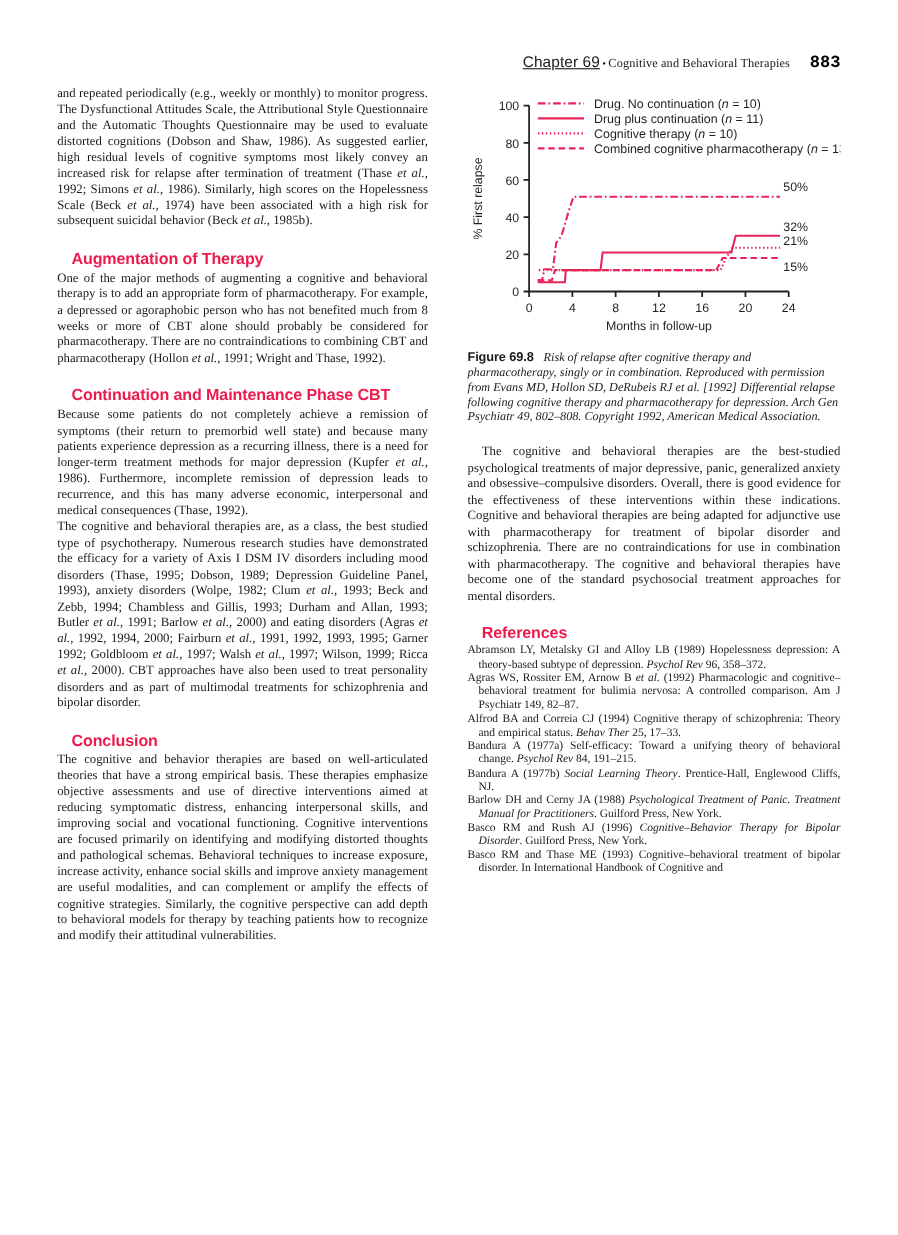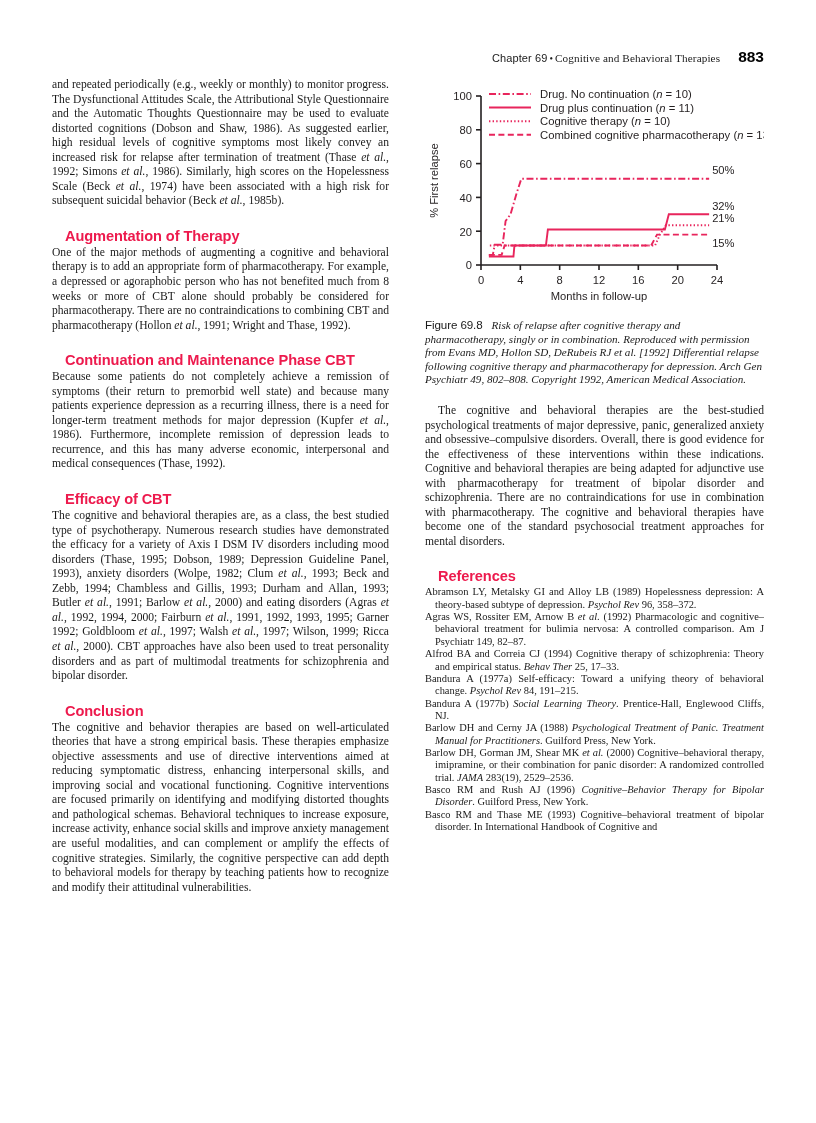--- a/index.html
+++ b/index.html
@@ -32,28 +32,29 @@
     gap: 18px;
   }
   .runhead-text {
     font-family: "Liberation Serif", serif;
     font-size: 11.2px;
     color: #1a1a1a;
     letter-spacing: 0.1px;
   }
   .runhead-chapter {
     font-family: "Liberation Sans", sans-serif;
-    font-size: 11px;
+    font-size: 14px;
+    text-decoration: underline;
   }
   .runhead-bullet {
     font-size: 10px;
     padding: 0 2px;
   }
   .folio {
-    font-family: Liberation Sans, sans-serif;
+    font-family: Liberation Mono, monospace;
     font-weight: bold;
     font-size: 15.5px;
     color: #000;
   }
 
   
   .columns {
     position: absolute;
     top: 78px;
     left: 52px;
@@ -96,21 +97,21 @@
   .figcaption {
     font-size: 11.1px;
     line-height: 13.6px;
     font-style: italic;
     text-align: left;
     margin-top: 12px;
   }
   .figcaption .fignum {
     font-family: "Liberation Sans", sans-serif;
     font-style: normal;
-    font-weight: normal;
+    font-weight: bold;
     font-size: 11.6px;
     letter-spacing: -0.1px;
   }
   .figcaption .gap { display: inline-block; width: 9px; }
 
   
   .ref {
     font-size: 10.45px;
     line-height: 12.35px;
     text-align: justify;
@@ -142,21 +143,20 @@
     <div class="col">
 
       <p class="body">and repeated periodically (e.g., weekly or monthly) to monitor progress. The Dysfunctional Attitudes Scale, the Attributional Style Questionnaire and the Automatic Thoughts Questionnaire may be used to evaluate distorted cognitions (Dobson and Shaw, 1986). As suggested earlier, high residual levels of cognitive symptoms most likely convey an increased risk for relapse after termination of treatment (Thase <i>et al.</i>, 1992; Simons <i>et al.</i>, 1986). Similarly, high scores on the Hopelessness Scale (Beck <i>et al.</i>, 1974) have been associated with a high risk for subsequent suicidal behavior (Beck <i>et al.</i>, 1985b).</p>
 
       <h2 class="head">Augmentation of Therapy</h2>
       <p class="body">One of the major methods of augmenting a cognitive and behavioral therapy is to add an appropriate form of pharmacotherapy. For example, a depressed or agoraphobic person who has not benefited much from 8 weeks or more of CBT alone should probably be considered for pharmacotherapy. There are no contraindications to combining CBT and pharmacotherapy (Hollon <i>et al.</i>, 1991; Wright and Thase, 1992).</p>
 
       <h2 class="head">Continuation and Maintenance Phase CBT</h2>
       <p class="body">Because some patients do not completely achieve a remission of symptoms (their return to premorbid well state) and because many patients experience depression as a recurring illness, there is a need for longer-term treatment methods for major depression (Kupfer <i>et al.</i>, 1986). Furthermore, incomplete remission of depression leads to recurrence, and this has many adverse economic, interpersonal and medical consequences (Thase, 1992).</p>
 
-      <h2 class="head">Efficacy of CBT</h2>
       <p class="body">The cognitive and behavioral therapies are, as a class, the best studied type of psychotherapy. Numerous research studies have demonstrated the efficacy for a variety of Axis I DSM IV disorders including mood disorders (Thase, 1995; Dobson, 1989; Depression Guideline Panel, 1993), anxiety disorders (Wolpe, 1982; Clum <i>et al.</i>, 1993; Beck and Zebb, 1994; Chambless and Gillis, 1993; Durham and Allan, 1993; Butler <i>et al.</i>, 1991; Barlow <i>et al.</i>, 2000) and eating disorders (Agras <i>et al.</i>, 1992, 1994, 2000; Fairburn <i>et al.</i>, 1991, 1992, 1993, 1995; Garner 1992; Goldbloom <i>et al.</i>, 1997; Walsh <i>et al.</i>, 1997; Wilson, 1999; Ricca <i>et al.</i>, 2000). CBT approaches have also been used to treat personality disorders and as part of multimodal treatments for schizophrenia and bipolar disorder.</p>
 
       <h2 class="head">Conclusion</h2>
       <p class="body">The cognitive and behavior therapies are based on well-articulated theories that have a strong empirical basis. These therapies emphasize objective assessments and use of directive interventions aimed at reducing symptomatic distress, enhancing interpersonal skills, and improving social and vocational functioning. Cognitive interventions are focused primarily on identifying and modifying distorted thoughts and pathological schemas. Behavioral techniques to increase exposure, increase activity, enhance social skills and improve anxiety management are useful modalities, and can complement or amplify the effects of cognitive strategies. Similarly, the cognitive perspective can add depth to behavioral models for therapy by teaching patients how to recognize and modify their attitudinal vulnerabilities.</p>
 
     </div>
 
     <div class="col">
 
       <div class="figure-block">
@@ -220,20 +220,19 @@
 
       <h2 class="head">References</h2>
 
       <div>
         <p class="ref">Abramson LY, Metalsky GI and Alloy LB (1989) Hopelessness depression: A theory-based subtype of depression. <i>Psychol Rev</i> 96, 358–372.</p>
         <p class="ref">Agras WS, Rossiter EM, Arnow B <i>et al.</i> (1992) Pharmacologic and cognitive–behavioral treatment for bulimia nervosa: A controlled comparison. Am J Psychiatr 149, 82–87.</p>
         <p class="ref">Alfrod BA and Correia CJ (1994) Cognitive therapy of schizophrenia: Theory and empirical status. <i>Behav Ther</i> 25, 17–33.</p>
         <p class="ref">Bandura A (1977a) Self-efficacy: Toward a unifying theory of behavioral change. <i>Psychol Rev</i> 84, 191–215.</p>
         <p class="ref">Bandura A (1977b) <i>Social Learning Theory</i>. Prentice-Hall, Englewood Cliffs, NJ.</p>
         <p class="ref">Barlow DH and Cerny JA (1988) <i>Psychological Treatment of Panic.</i> <i>Treatment Manual for Practitioners</i>. Guilford Press, New York.</p>
-        <p class="ref">Barlow DH, Gorman JM, Shear MK <i>et al.</i> (2000) Cognitive–behavioral therapy, imipramine, or their combination for panic disorder: A randomized controlled trial. <i>JAMA</i> 283(19), 2529–2536.</p>
         <p class="ref">Basco RM and Rush AJ (1996) <i>Cognitive–Behavior Therapy for Bipolar Disorder</i>. Guilford Press, New York.</p>
         <p class="ref">Basco RM and Thase ME (1993) Cognitive–behavioral treatment of bipolar disorder. In International Handbook of Cognitive and</p>
       </div>
 
     </div>
   </div>
 </div>
 
 </body></html>

